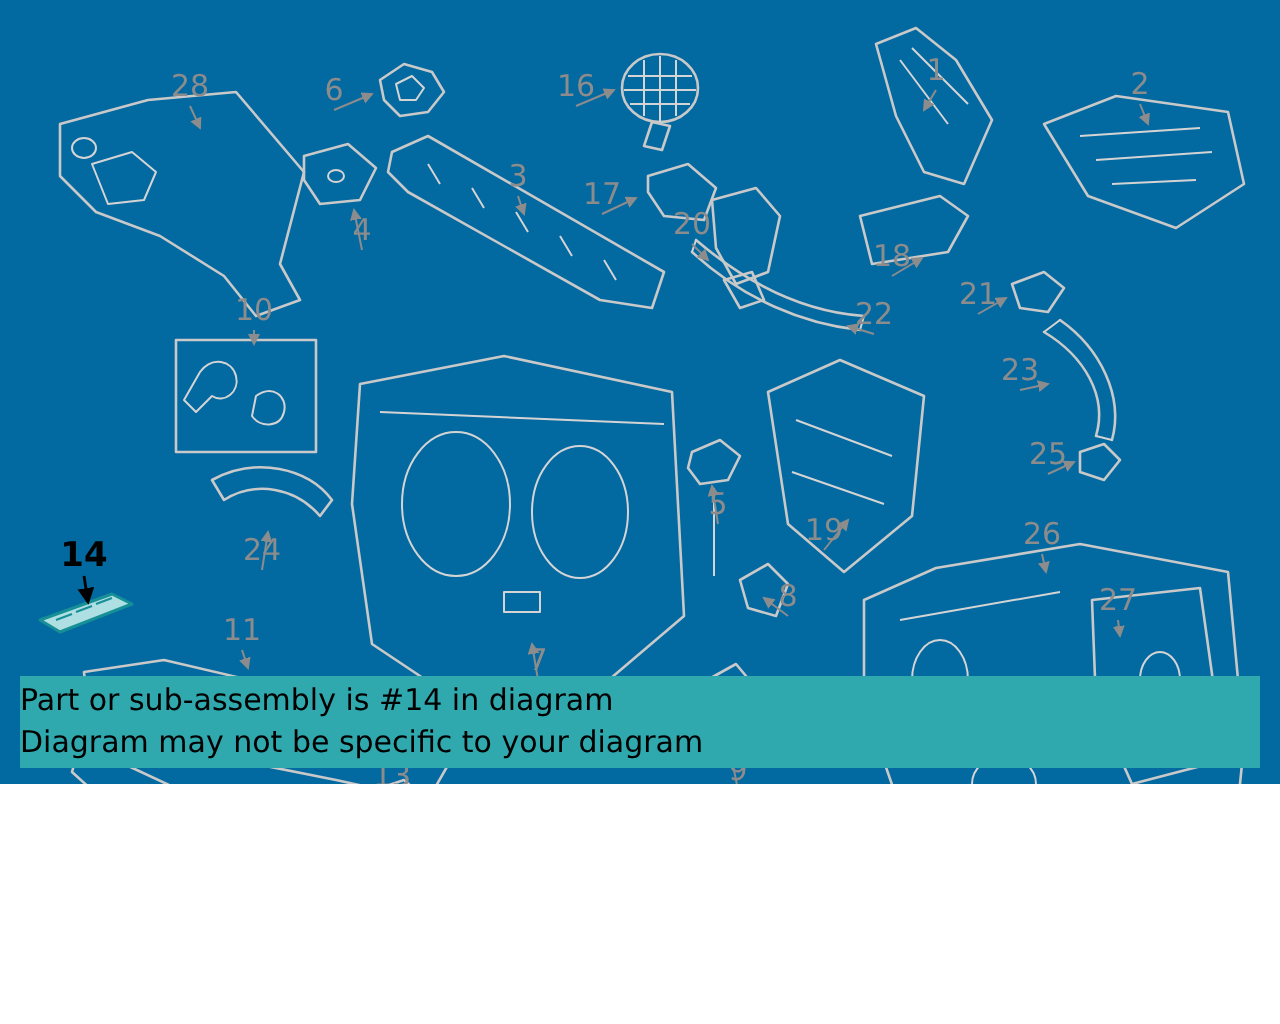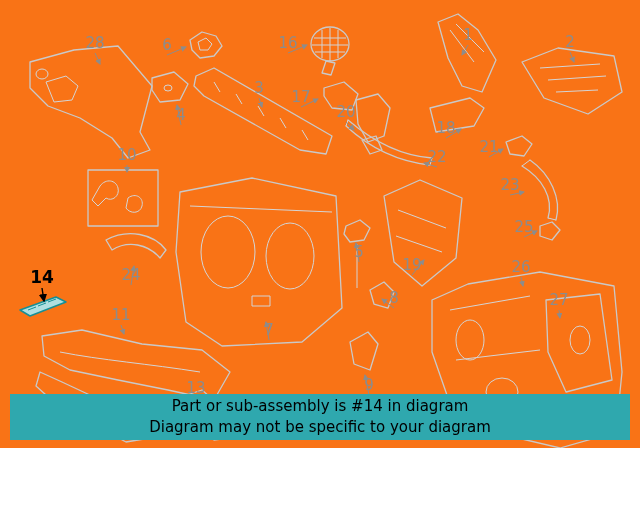--- a/index.html
+++ b/index.html
@@ -1,21 +1,21 @@
 <!DOCTYPE html>
 <html><head>
 <meta charset="utf-8">
 <style>
   html,body{margin:0;padding:0;background:#ffffff;font-family:"DejaVu Sans","Liberation Sans",sans-serif;}
-  .stage{position:relative;width:640px;height:448px;background:#f97316;overflow:hidden;}
+  .stage{position:relative;width:640px;height:392px;background:#0369a1;overflow:hidden;}
   svg{display:block;}
   .part-outline{fill:none;stroke:#c9c9c9;stroke-width:1.3;stroke-linejoin:round;stroke-linecap:round;}
   .part-detail{fill:none;stroke:#d4d4d4;stroke-width:1;stroke-linejoin:round;}
   .banner{position:absolute;left:10px;right:10px;bottom:8px;height:46px;display:flex;flex-direction:column;
-          align-items:center;justify-content:center;text-align:center;}
+          align-items:flex-start;justify-content:center;text-align:center;}
   .banner-line{font-size:15px;line-height:21px;color:#000;}
   text.part-label{font-family:"DejaVu Sans","Liberation Sans",sans-serif;font-size:15px;fill:#8c8c8c;text-anchor:middle;}
   text.part-label.hl{font-size:17px;font-weight:bold;fill:#000000;}
 </style>
 </head>
 <body>
 
 <div class="stage">
 
   <svg id="diagram" width="640" height="455" viewBox="0 0 640 455">

